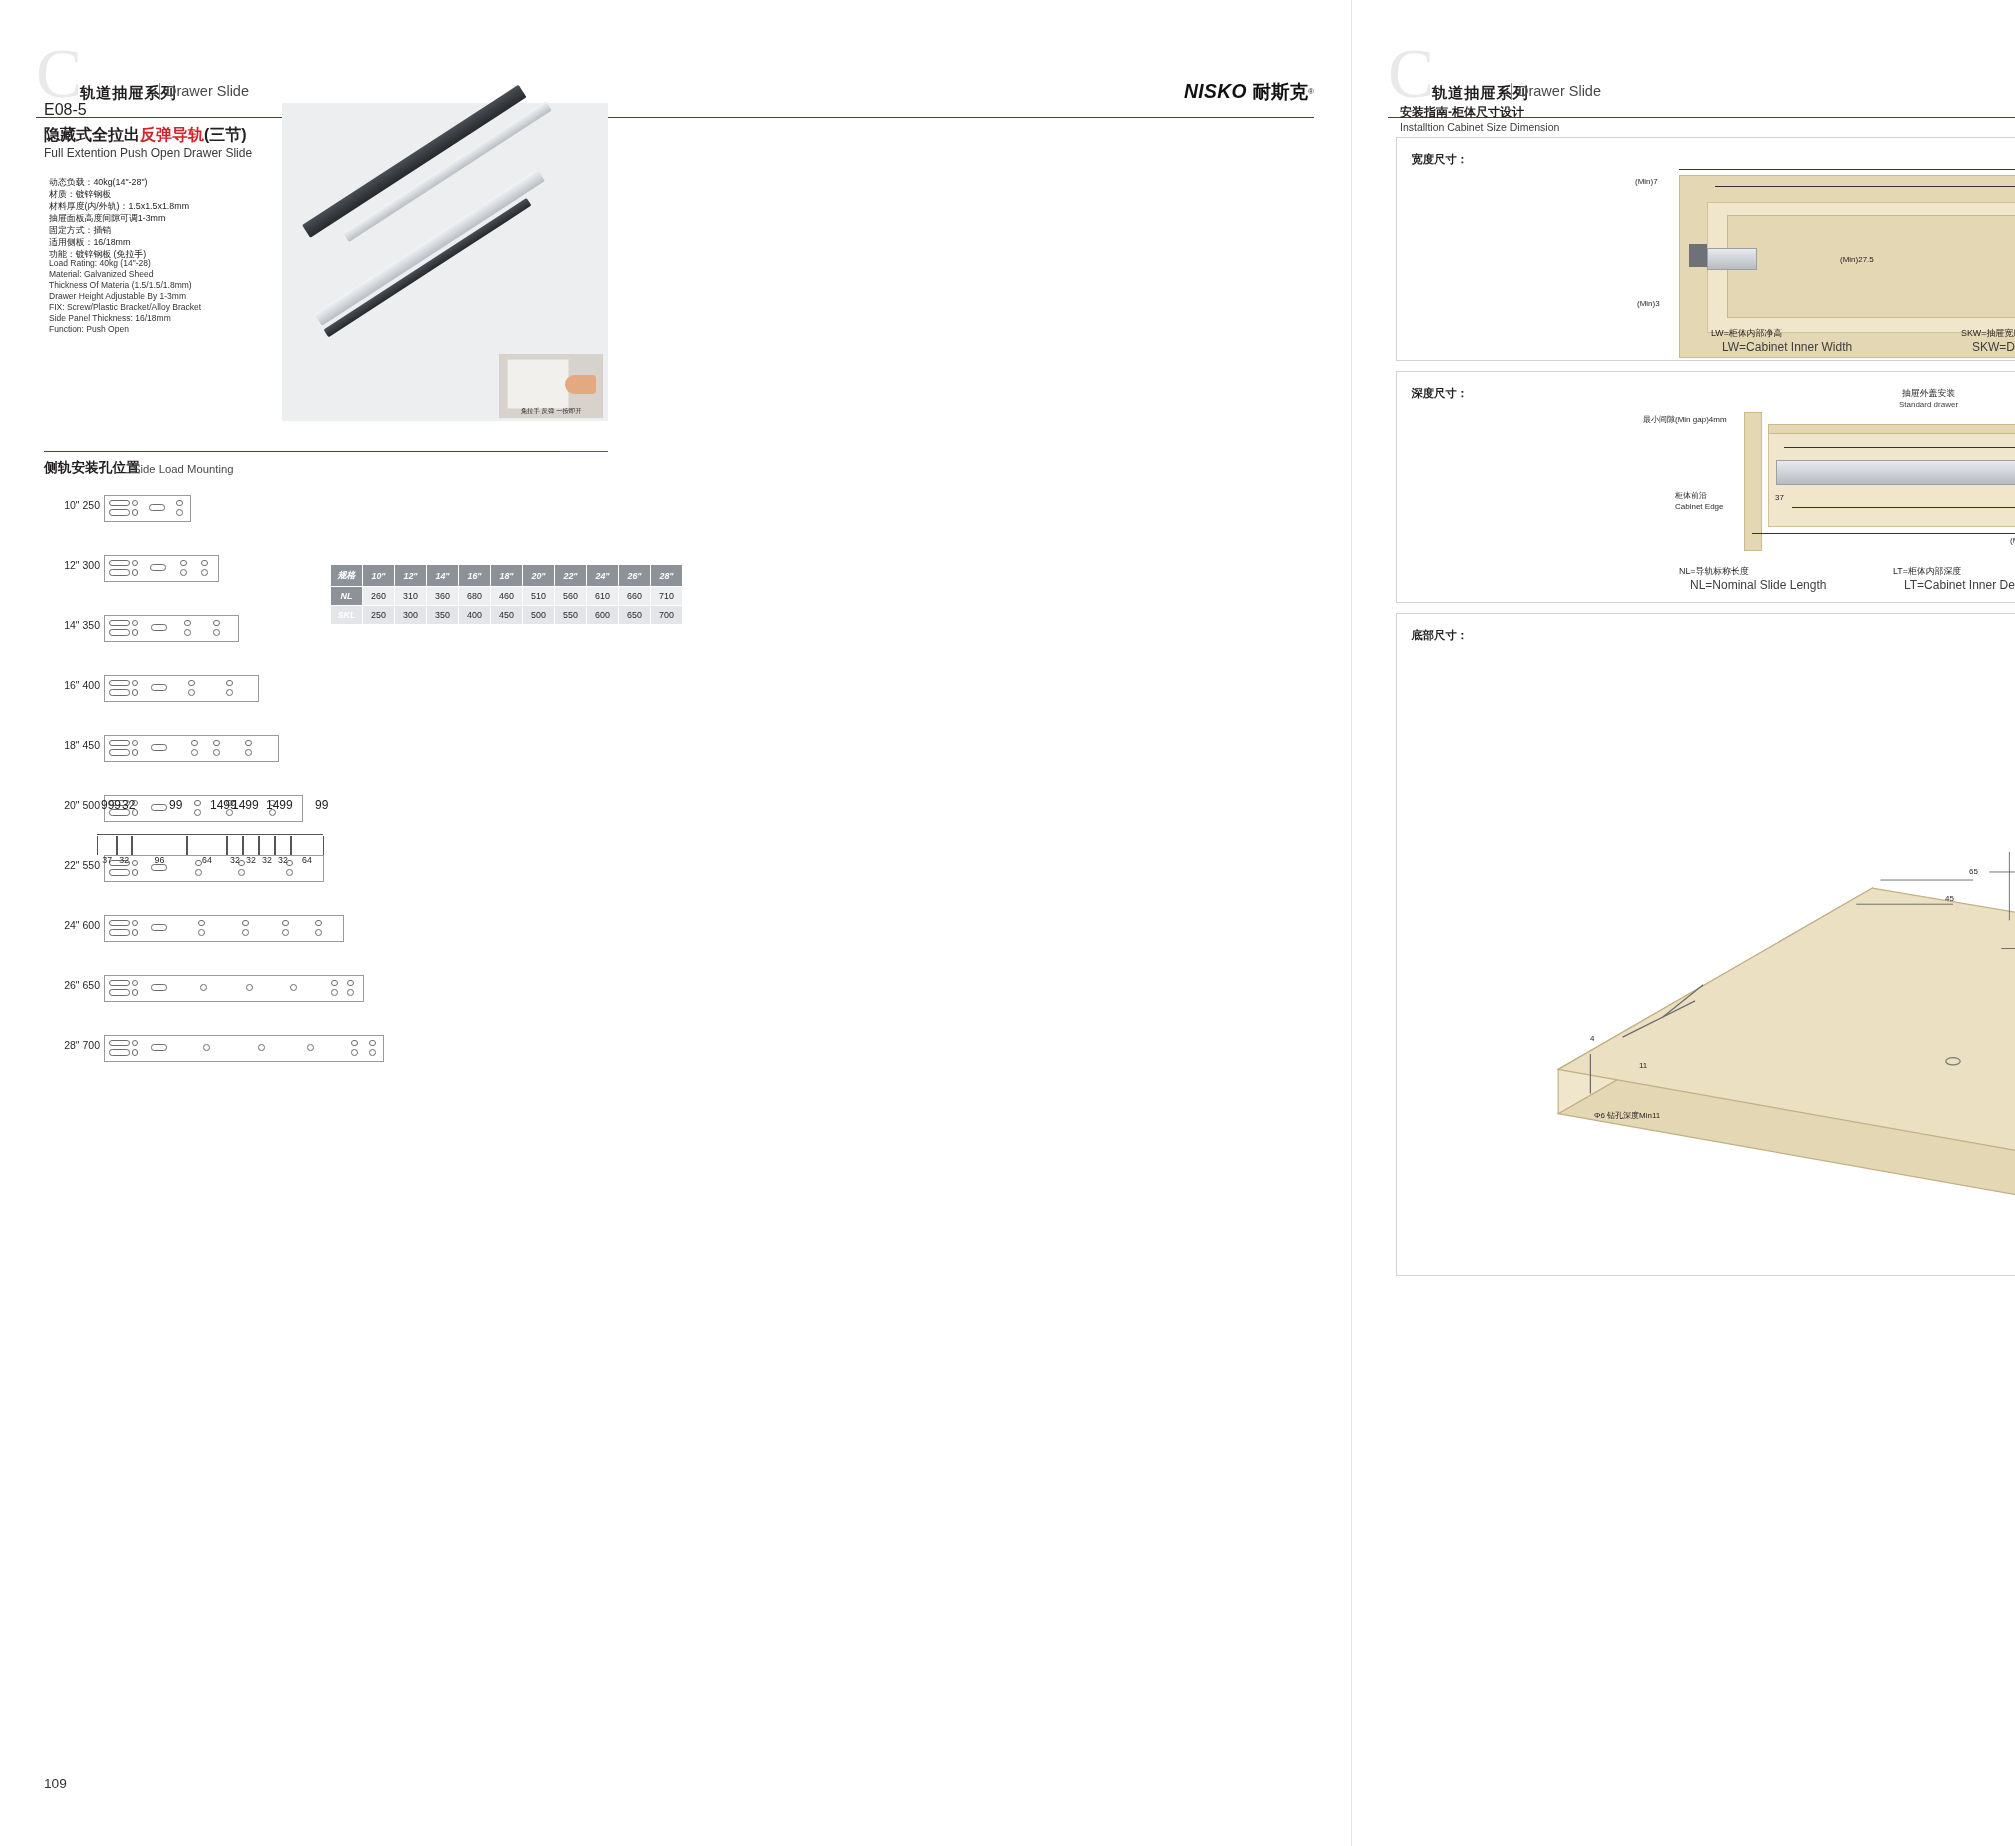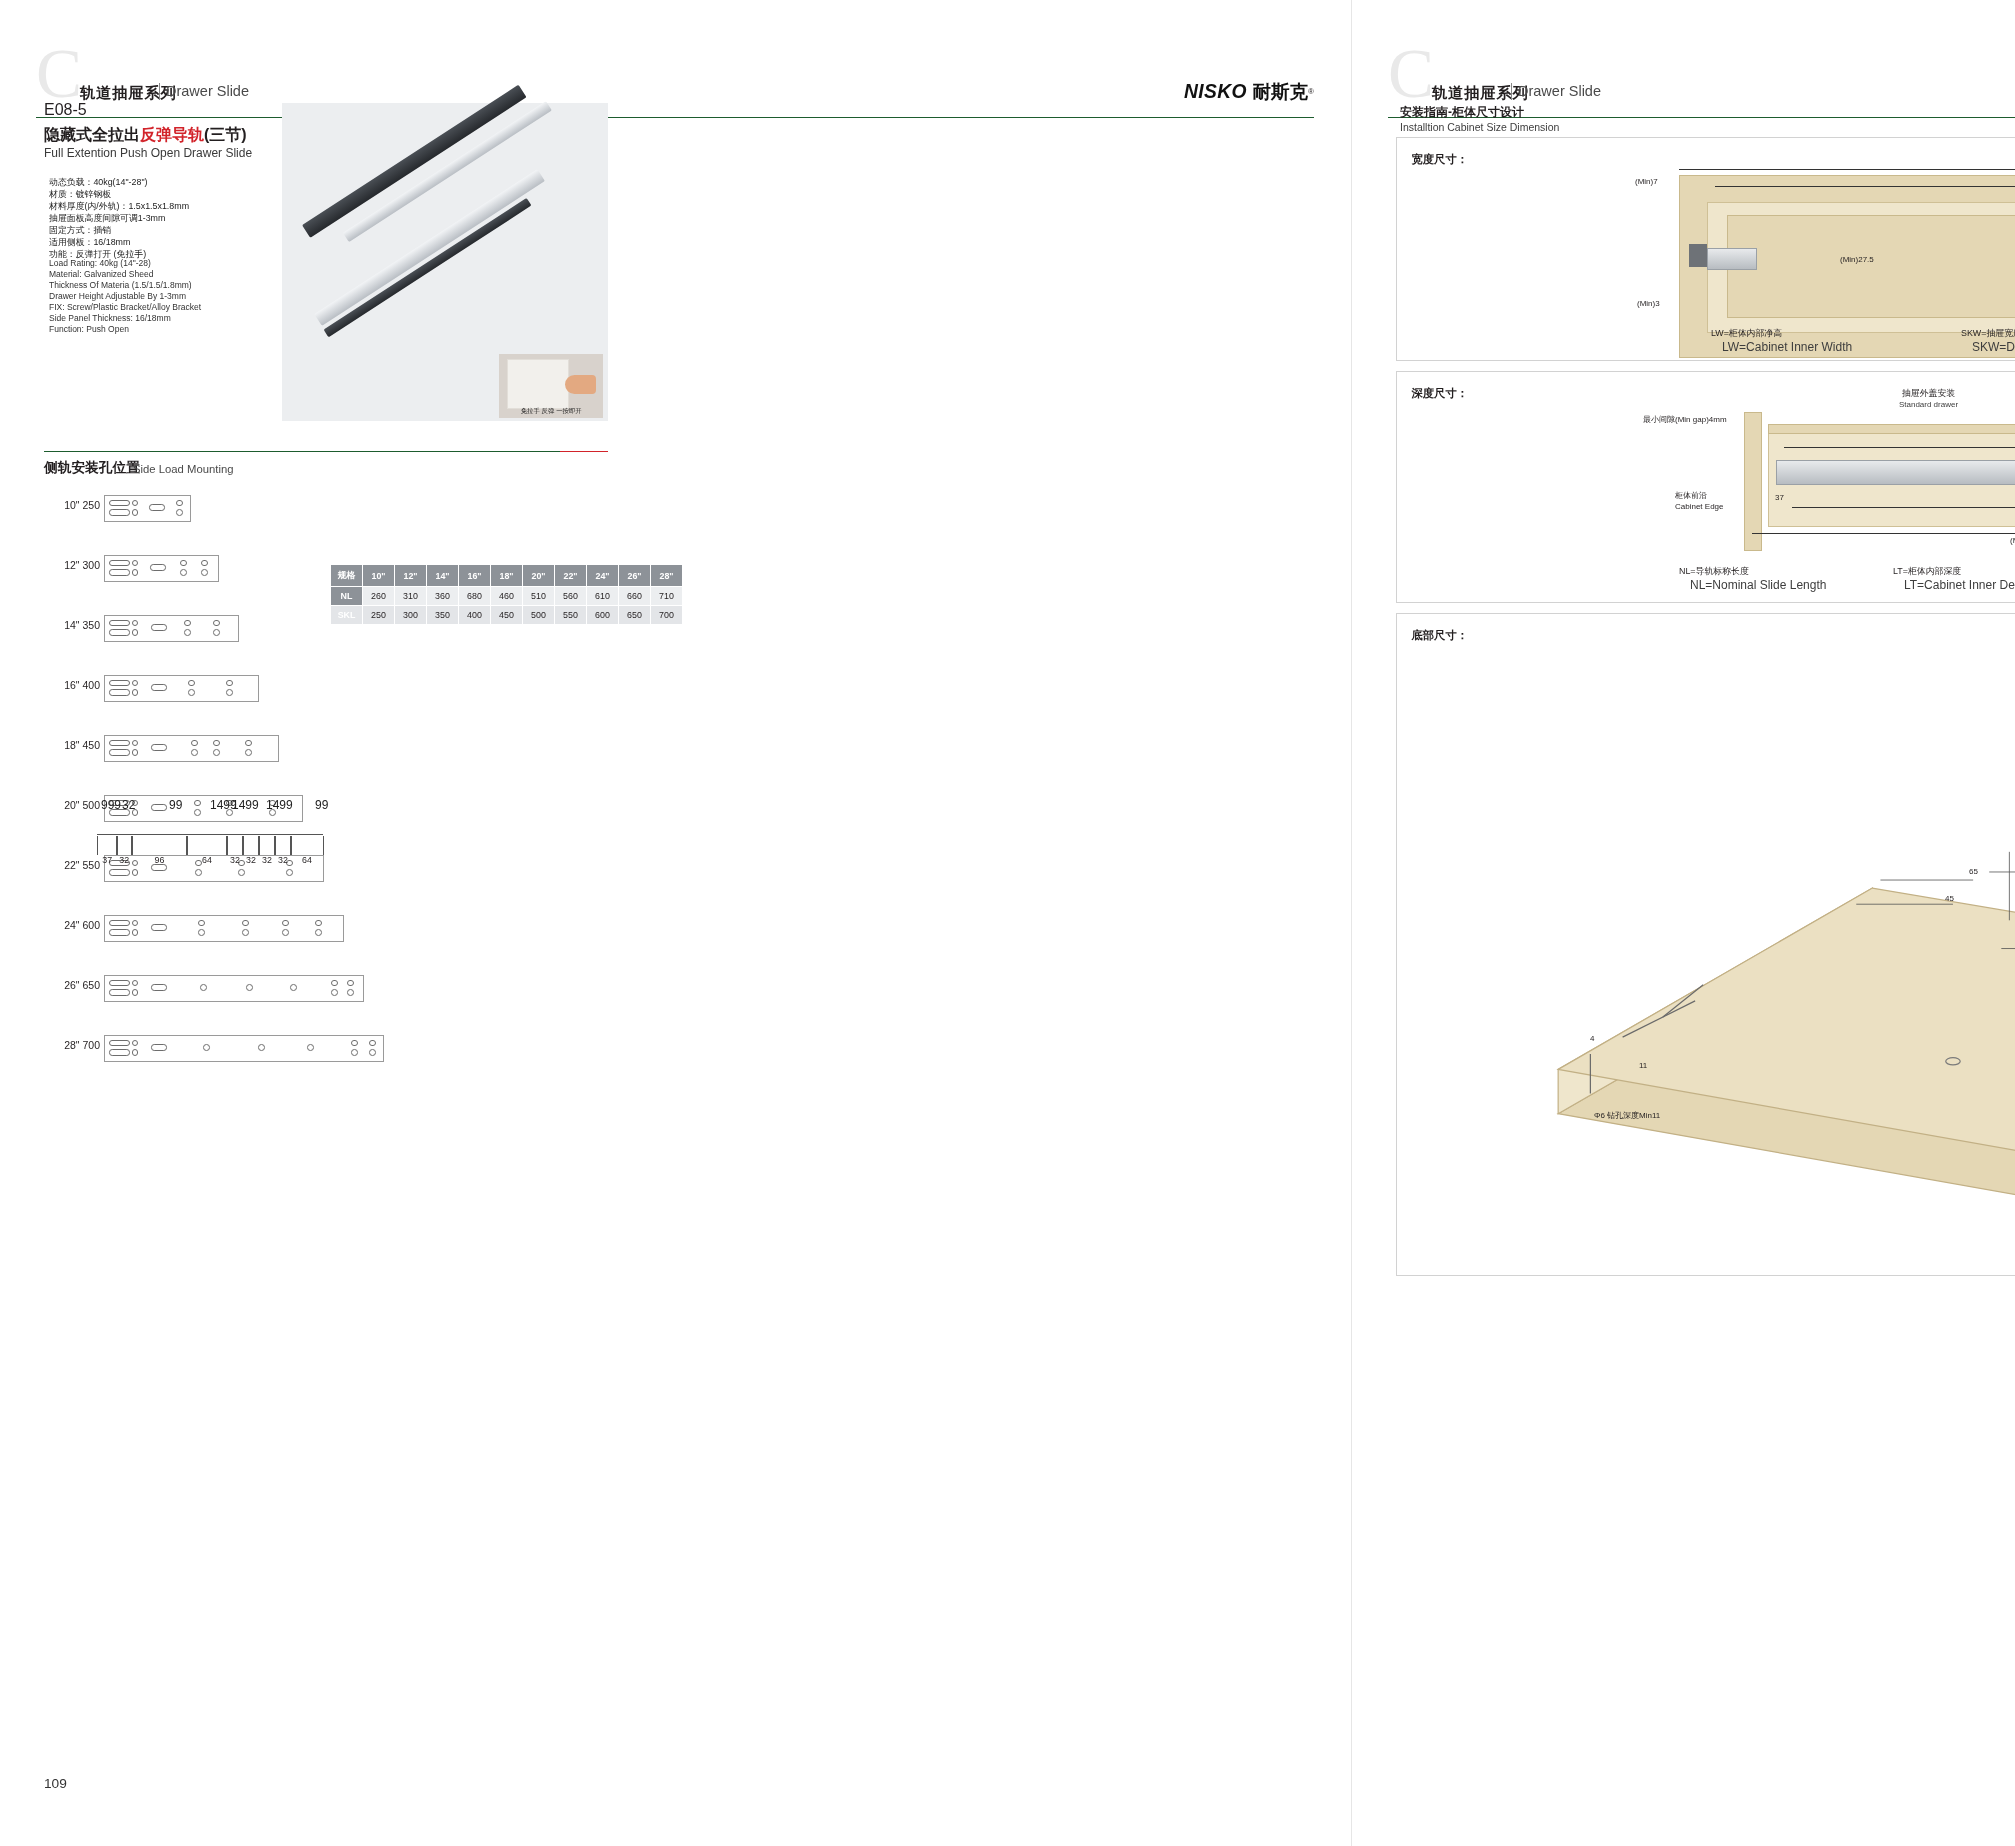--- a/index.html
+++ b/index.html
@@ -64,21 +64,21 @@
 
   
   .nl-diagram{position:absolute;left:330px;top:484px;width:274px;height:77px;}
   .nl-diagram .slide{position:absolute;left:0;top:28px;width:266px;height:22px;background:linear-gradient(180deg,#f3f5f7,#cfd3d8);border:0.8px solid #a7acb2;}
   .nl-diagram .inner{position:absolute;left:161px;top:31px;width:101px;height:17px;background:#9aa0a6;}
   .dimline{position:absolute;height:0.4px;background:#333;}
   .dimtext{position:absolute;font-size:8.5px;text-align:center;}
 
   table.spec{position:absolute;left:330px;top:564px;border-collapse:collapse;font-size:8.9px;}
   table.spec td{border:0.8px solid #ffffff;padding:4px 0;text-align:center;width:27px;background:#eceef0;}
-  table.spec td.head{background:#8d9298;color:#fff;font-weight:bold;width:31px;}
+  table.spec td.head{background:#8d9298;color:#fff;font-weight:bold;width:31px;font-style:italic;}
   table.spec tr.alt td{background:#e3e5e8;}
 
   .card{position:absolute;border:0.8px solid #d2d2d2;background:#fff;}
   .card .label{position:absolute;left:14.5px;top:14px;font-size:11.3px;font-weight:bold;}
 
   .wood{background:#e4d7b4;border:0.4px solid #c9b98c;}
   .woodlight{background:#efe6cc;border:0.4px solid #cfc096;}
   .slideblk{background:linear-gradient(180deg,#e8eaec,#b7bcc1);border:0.4px solid #9aa0a6;}
   .slidedark{background:#6e7277;}
   .legend{position:absolute;font-size:8.9px;}
@@ -113,21 +113,21 @@
   </div>
   <div class="prod-en">Full Extention Push Open Drawer Slide</div>
 
   <div class="spec-cn">
     <div>动态负载：40kg(14"-28")</div>
     <div>材质：镀锌钢板</div>
     <div>材料厚度(内/外轨)：1.5x1.5x1.8mm</div>
     <div>抽屉面板高度间隙可调1-3mm</div>
     <div>固定方式：插销</div>
     <div>适用侧板：16/18mm</div>
-    <div>功能：反弹打开 (免拉手)</div>
+    <div>功能：镀锌钢板 (免拉手)</div>
   </div>
 
   <div class="spec-en">
     <div>Load Rating: 40kg (14"-28)</div>
     <div>Material: Galvanized Sheed</div>
     <div>Thickness Of Materia (1.5/1.5/1.8mm)</div>
     <div>Drawer Height Adjustable By 1-3mm</div>
     <div>FIX: Screw/Plastic Bracket/Alloy Bracket</div>
     <div>Side Panel Thickness: 16/18mm</div>
     <div>Function: Push Open</div>

